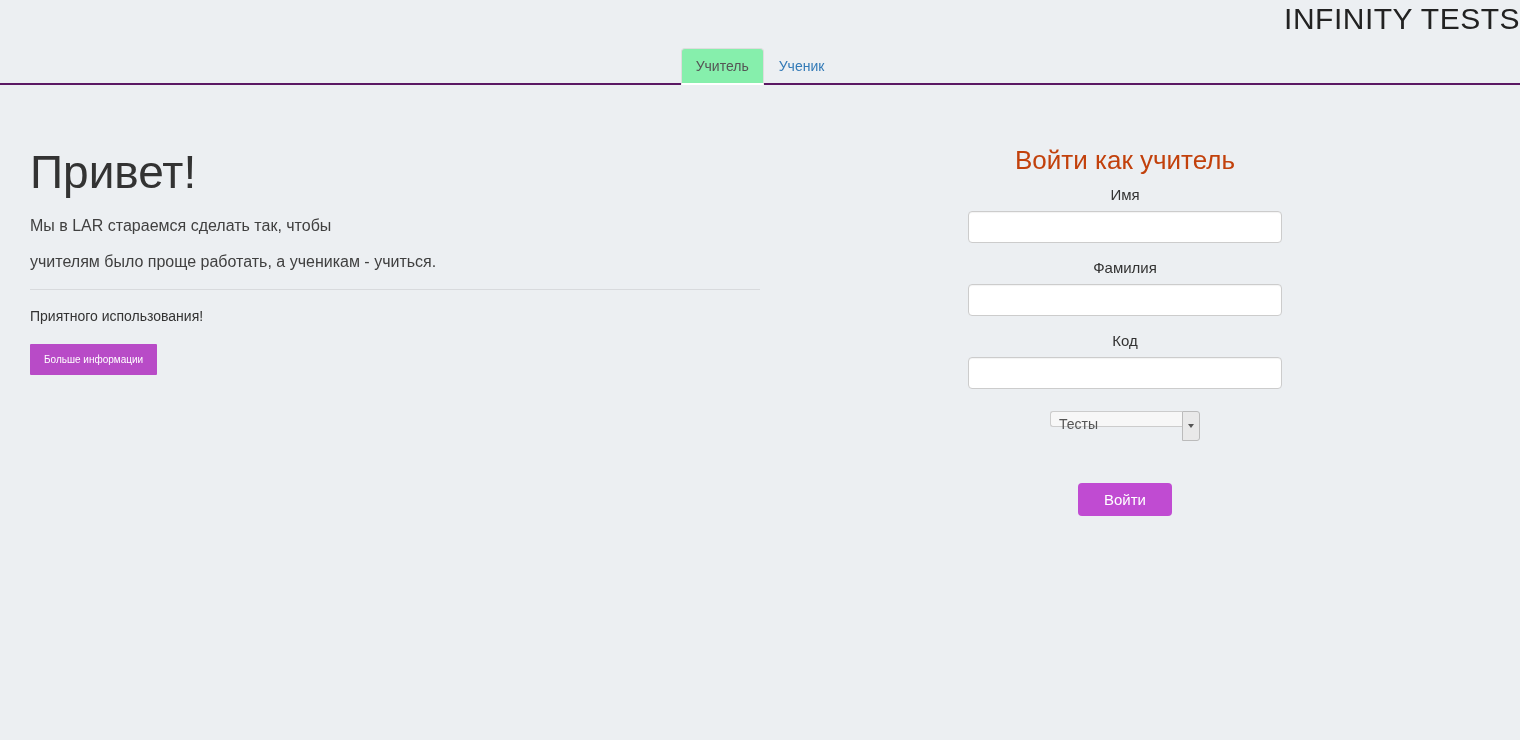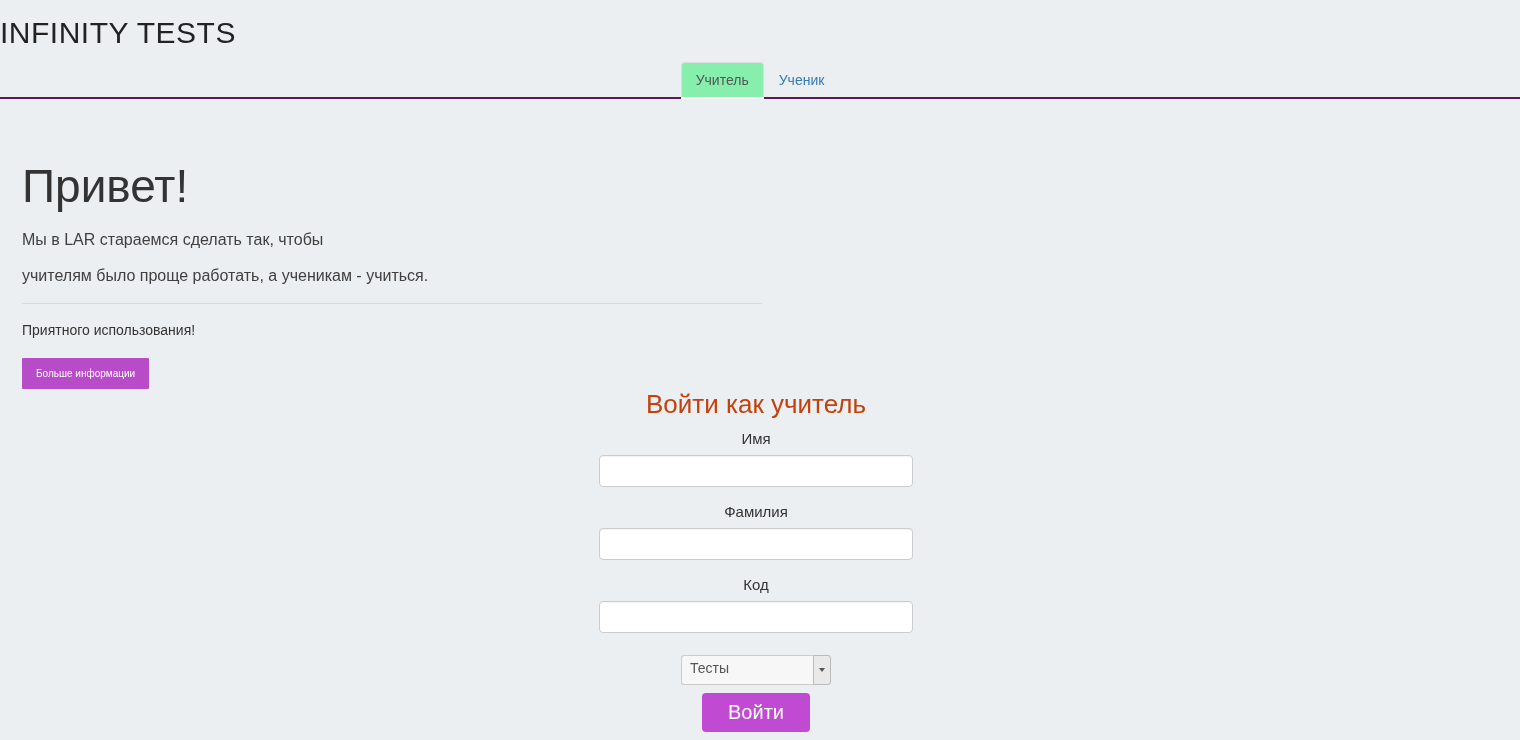--- a/index.html
+++ b/index.html
@@ -5,22 +5,22 @@
   * { box-sizing: border-box; margin: 0; padding: 0; }
   body {
     font-family: "Segoe UI", Arial, sans-serif;
     background: #eceff2;
     color: #333;
     width: 1520px;
     height: 740px;
     overflow: hidden;
   }
   .header {
-    text-align: left;
-    padding-top: 16px;
+    text-align: right;
+    padding-top: 2px;
   }
   .site-title {
     font-size: 30px;
     font-weight: 400;
     letter-spacing: 0.5px;
     color: #222;
   }
   .tabs-wrap {
     display: flex;
     justify-content: center;
@@ -41,22 +41,21 @@
   }
   .tab.active {
     background: #86efac;
     border: 1px solid #ddd;
     border-bottom: 2px solid #fff;
     border-radius: 4px 4px 0 0;
     color: #555;
   }
   .main {
     display: flex;
-    padding: 60px 30px 0 22px;
-    flex-direction: column;
+    padding: 60px 30px 0 30px;
   }
   .left {
     flex: 0 0 50%;
     max-width: 760px;
   }
   .greeting {
     font-size: 46px;
     font-weight: 300;
     color: #333;
     margin-bottom: 18px;
@@ -123,21 +122,21 @@
   }
   .select-wrap {
     display: flex;
     align-items: stretch;
     justify-content: center;
     width: 150px;
     margin: 6px auto 8px auto;
   }
   .form-select {
     flex: 1;
-    height: 30px;
+    height: 16px;
     border: 1px solid #ccc;
     border-right: none;
     border-radius: 3px 0 0 3px;
     background: #f7f7f7;
     padding: 4px 8px;
     font-size: 14px;
     color: #555;
     appearance: none;
   }
   .select-btn {
@@ -155,23 +154,24 @@
     width: 0; height: 0;
     border-left: 3px solid transparent;
     border-right: 3px solid transparent;
     border-top: 4px solid #555;
   }
   .btn-login {
     background: #c04bd2;
     color: #fff;
     border: none;
     padding: 8px 26px;
-    font-size: 20px;
+    font-size: 15px;
     border-radius: 4px;
     cursor: pointer;
+    margin-top: 34px;
   }
 </style>
 </head>
 <body>
 
 <div class="header">
   <div class="site-title">INFINITY TESTS</div>
 </div>
 
 <div class="tabs-wrap">

